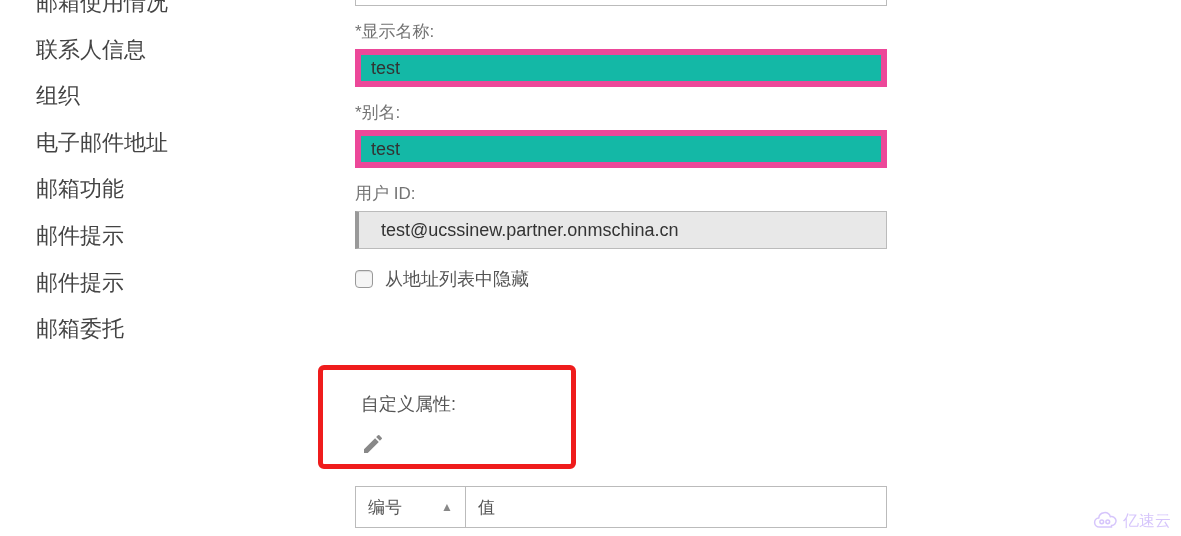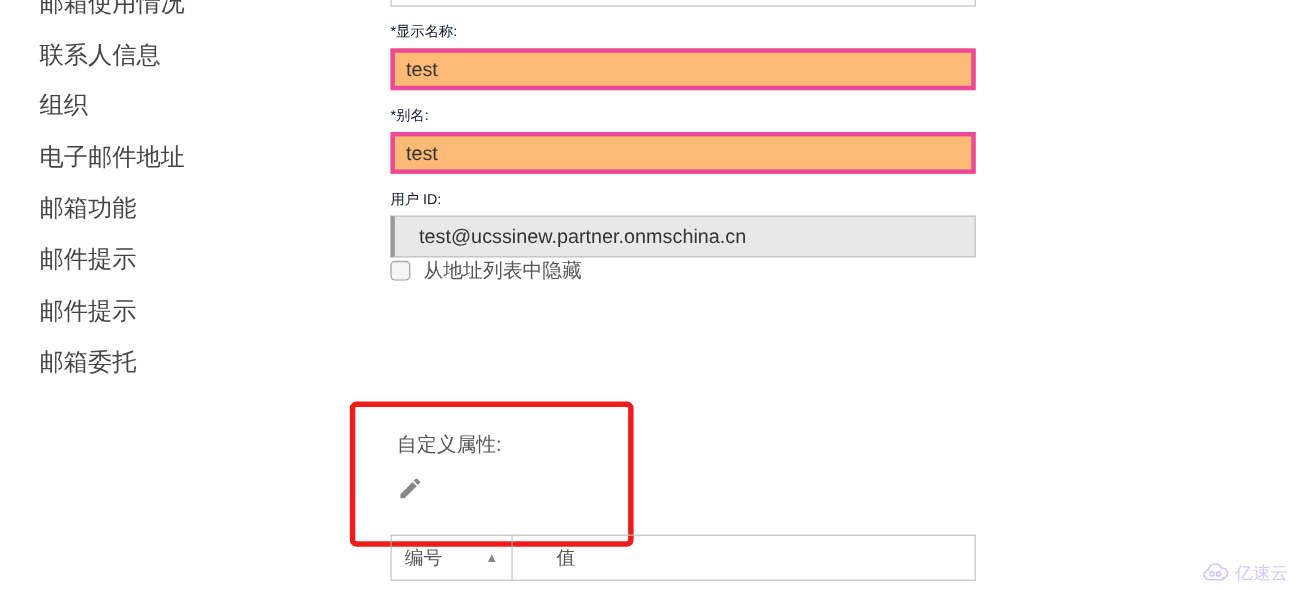--- a/index.html
+++ b/index.html
@@ -29,49 +29,50 @@
     cursor: pointer;
     line-height: 1.3;
   }
   .main {
     position: absolute;
     left: 355px;
     top: -32px;
     width: 540px;
   }
   .field-label {
-    font-size: 13px;
-    color: #0f172a;
+    font-size: 17px;
+    color: #737373;
     margin-top: 14px;
     margin-bottom: 6px;
   }
   .text-input {
     width: 532px;
     height: 38px;
-    border: 4px solid #ec4899;
+    border: 6px solid #ec4899;
     padding: 6px 10px;
     font-size: 18px;
     color: #333;
-    background: #fdba74;
+    background: #14b8a6;
     font-family: inherit;
   }
   .text-input.readonly {
     background: #e8e8e8;
     color: #333;
     border: 1px solid #bbb;
     border-left: 4px solid #999;
     padding-left: 22px;
   }
   .empty-box {
     width: 532px;
     height: 38px;
     border: 1px solid #bbb;
     background: #fff;
   }
   .checkbox-row {
+    margin-top: 18px;
     display: flex;
     align-items: center;
     gap: 12px;
   }
   .checkbox {
     width: 18px;
     height: 18px;
     border: 1px solid #999;
     border-radius: 4px;
     background: #f5f5f5;
@@ -80,21 +81,21 @@
   }
   .checkbox-label {
     font-size: 18px;
     color: #555;
   }
   .custom-attr-box {
     position: absolute;
     left: 318px;
     top: 365px;
     width: 258px;
-    height: 132px;
+    height: 104px;
     border: 5px solid #ef1c1c;
     border-radius: 6px;
     padding: 22px 30px 10px 38px;
   }
   .custom-attr-label {
     font-size: 18px;
     color: #555;
     margin-bottom: 16px;
   }
   .pencil-icon {
@@ -104,21 +105,20 @@
     color: #888;
   }
   .attr-table {
     position: absolute;
     left: 355px;
     top: 486px;
     width: 532px;
     border: 1px solid #bbb;
     display: flex;
     height: 42px;
-    gap: 28px;
   }
   .attr-col-num {
     width: 110px;
     border-right: 1px solid #bbb;
     display: flex;
     align-items: center;
     padding: 0 12px;
     font-size: 17px;
     color: #555;
     justify-content: space-between;

